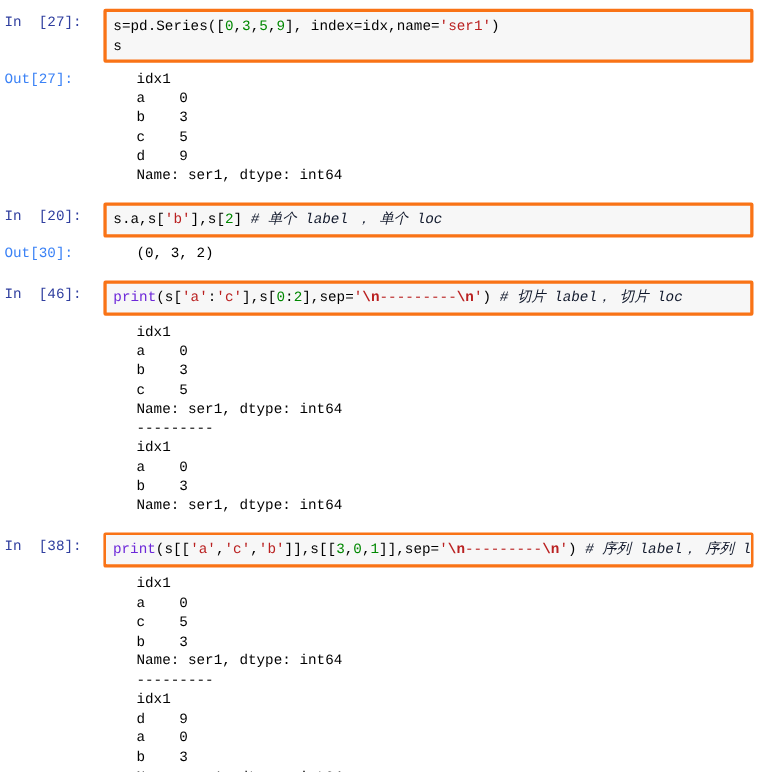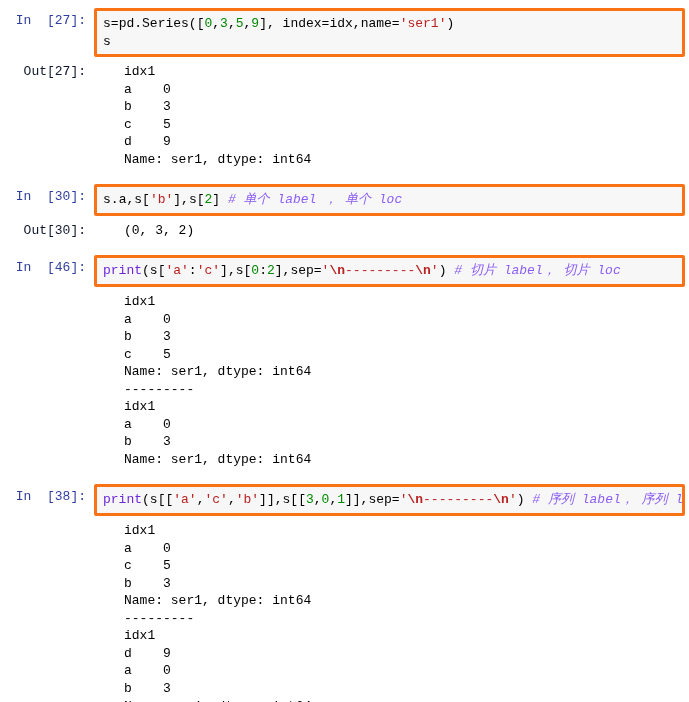--- a/index.html
+++ b/index.html
@@ -13,29 +13,29 @@
     box-sizing: border-box;
   }
   .cell {
     display: flex;
     align-items: flex-start;
     margin-bottom: 2px;
   }
   .prompt {
     width: 82px;
     flex-shrink: 0;
-    text-align: right;
+    text-align: left;
     padding: 4px 8px 4px 0;
     font-family: "Consolas", "Courier New", monospace;
     font-size: 13px;
     line-height: 1.35;
     white-space: pre;
   }
   .prompt-in { color: #303F9F; }
-  .prompt-out { color: #0f172a; }
+  .prompt-out { color: #3b82f6; }
   .cell-body {
     flex: 1 1 auto;
     min-width: 0;
   }
   .input-area {
     border: 3px solid #f97316;
     background: #f7f7f7;
     border-radius: 2px;
     padding: 4px 6px;
     line-height: 1.35;
@@ -47,21 +47,21 @@
     padding: 4px 6px;
     line-height: 1.35;
     white-space: pre;
     font-family: "Consolas", "Courier New", monospace;
     margin-left: 24px;
   }
   
   .tk-num   { color: #008800; }
   .tk-str   { color: #BA2121; }
   .tk-str2  { color: #BA2121; font-weight: bold; }
-  .tk-cmt   { color: #8b5cf6; font-style: italic; }
+  .tk-cmt   { color: #0f172a; font-style: italic; }
   .tk-builtin { color: #6d28d9; }
   .spacer { height: 10px; }
 </style>
 </head>
 <body>
 
 <div id="root">
     <div class="cell">
       <div class="prompt prompt-in">In  [27]:</div>
       <div class="cell-body">
@@ -75,21 +75,21 @@
         <div class="output-area">idx1
 a    0
 b    3
 c    5
 d    9
 Name: ser1, dtype: int64</div>
       </div>
     </div>
     <div class="spacer"></div>
     <div class="cell">
-      <div class="prompt prompt-in">In  [30]:</div>
+      <div class="prompt prompt-in">In  [20]:</div>
       <div class="cell-body">
         <div class="input-area"><span>s</span><span>.</span><span>a</span><span>,</span><span>s</span><span>[</span><span class="tk-str">'b'</span><span>]</span><span>,</span><span>s</span><span>[</span><span class="tk-num">2</span><span>]</span><span> </span><span class="tk-cmt"># 单个 label ， 单个 loc</span></div>
       </div>
     </div>
     <div class="cell">
       <div class="prompt prompt-out">Out[30]:</div>
       <div class="cell-body">
         <div class="output-area">(0, 3, 2)</div>
       </div>
     </div>

